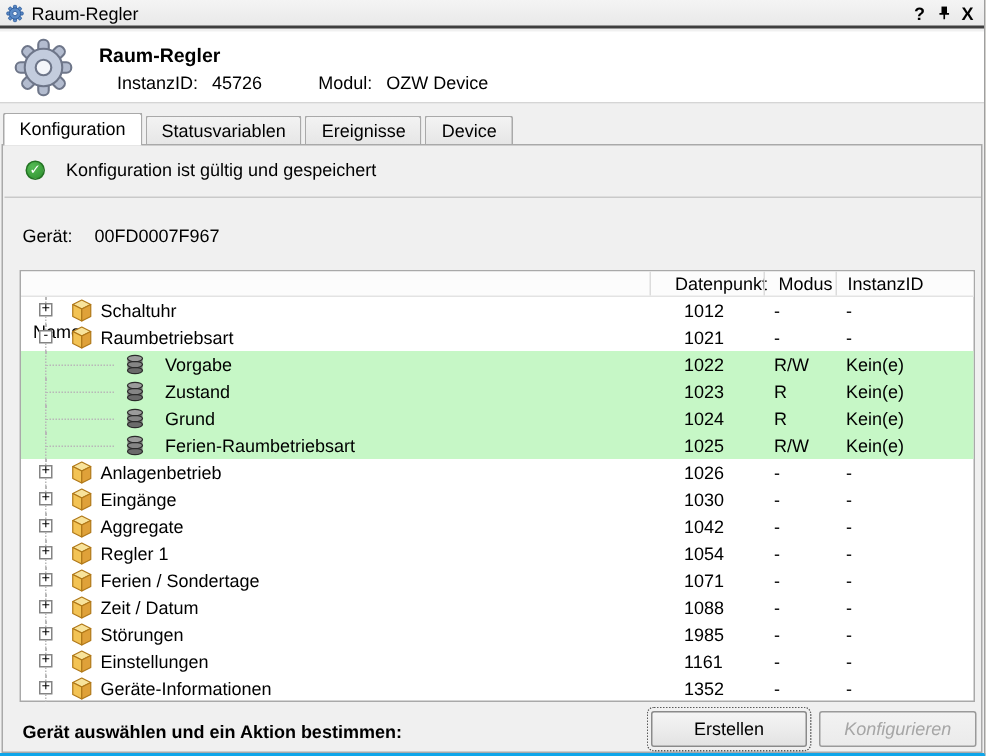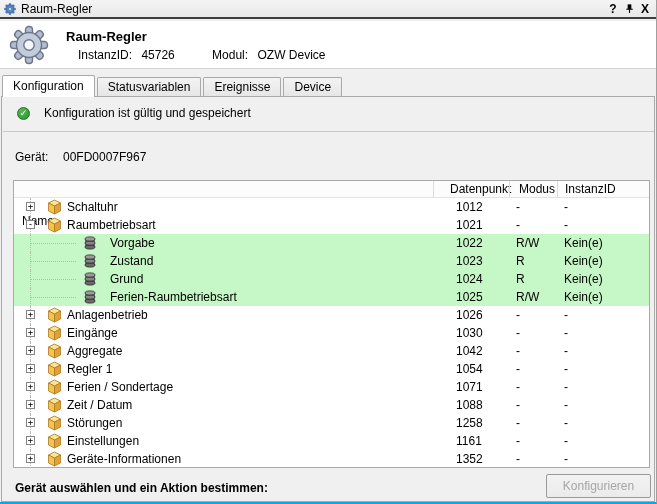--- a/index.html
+++ b/index.html
@@ -64,21 +64,21 @@
   .rowlabel { position:absolute; }
   .row.root .rowlabel { left:53px;text-align:right; }
   .row.child .rowlabel { left:96px; }
   .c-dp { position:absolute; left:442px; }
   .c-mod { position:absolute; left:502px; }
   .c-iid { position:absolute; left:550px; }
 
   
   .footer-text { position:absolute; left:13px; top:384px;font-weight:bold; }
   #create-btn { left:432px; top:377px; width:104px; height:24px; line-height:22px; }
-  #config-btn { left:544px; top:377px; width:105px; height:24px; line-height:22px; }
+  #config-btn { left:544px; top:377px; width:105px; height:24px; line-height:22px;font-style:italic; }
 </style>
 </head>
 <body>
 
 <div class="window">
 
   <div class="titlebar">
     <svg width="12" height="12" viewBox="0 0 40 40">
       <g fill="#5a8ac6" stroke="#2f5e9e" stroke-width="2" stroke-linejoin="round">
         <rect x="16.5" y="1.5" width="7" height="37" rx="3"></rect>
@@ -353,21 +353,21 @@
     <span class="expander">+</span>
     <svg class="r-icon icon-folder" width="17" height="16" viewBox="0 0 16 16">
       <g stroke="#b07818" stroke-width="0.8" stroke-linejoin="round">
         <polygon points="8,1 14,4 8,7 2,4" fill="#f8e39b"></polygon>
         <polygon points="2,4 8,7 8,15 2,12" fill="#f3c354"></polygon>
         <polygon points="14,4 8,7 8,15 14,12" fill="#dfa139"></polygon>
       </g>
     </svg>
 
     <span class="rowlabel">Störungen</span>
-    <span class="c-dp">1258</span>
+    <span class="c-dp">1985</span>
     <span class="c-mod">-</span>
     <span class="c-iid">-</span>
   </div>
           <div class="row root">
     <span class="vline"></span>
 
     <span class="expander">+</span>
     <svg class="r-icon icon-folder" width="17" height="16" viewBox="0 0 16 16">
       <g stroke="#b07818" stroke-width="0.8" stroke-linejoin="round">
         <polygon points="8,1 14,4 8,7 2,4" fill="#f8e39b"></polygon>
@@ -395,15 +395,16 @@
 
     <span class="rowlabel">Geräte-Informationen</span>
     <span class="c-dp">1352</span>
     <span class="c-mod">-</span>
     <span class="c-iid">-</span>
   </div>
         </div>
     </div>
 
     <div class="footer-text">Gerät auswählen und ein Aktion bestimmen:</div>
+    <button class="btn focused" id="create-btn">Erstellen</button>
     <button class="btn disabled" id="config-btn">Konfigurieren</button>
   </div>
 </div>
 
 </body></html>

